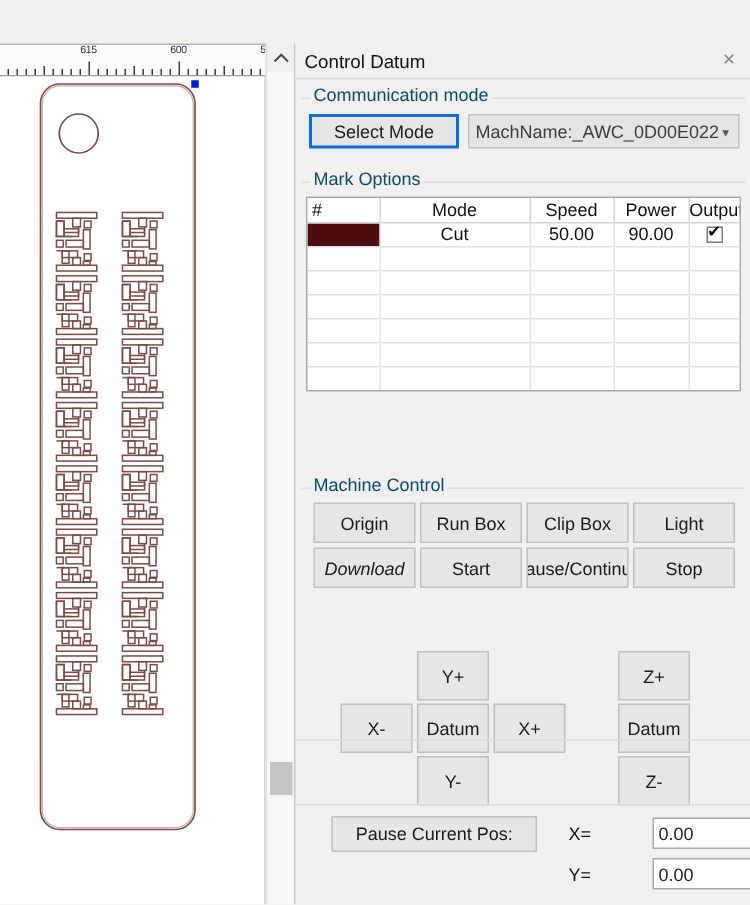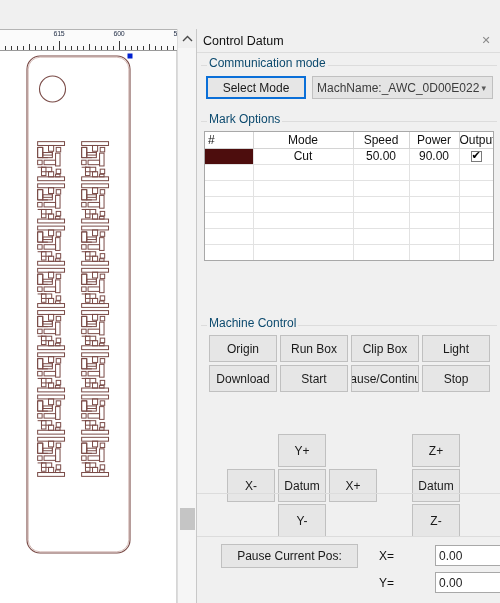--- a/index.html
+++ b/index.html
@@ -661,21 +661,21 @@
       <div class="group-line"></div>
       <div class="group-label">Machine Control</div>
 
       <div id="mc-row1" style="position: absolute; left: 0px; top: 0px; width: 296px; height: 0px;">
           <div class="btn" style="position: absolute; left: 8px; top: 18px; width: 68px; height: 27px;">Origin</div>
           <div class="btn" style="position: absolute; left: 79px; top: 18px; width: 68px; height: 27px;">Run Box</div>
           <div class="btn" style="position: absolute; left: 150px; top: 18px; width: 68px; height: 27px;">Clip Box</div>
           <div class="btn" style="position: absolute; left: 221px; top: 18px; width: 68px; height: 27px;">Light</div>
         </div>
       <div id="mc-row2" style="position: absolute; left: 0px; top: 0px; width: 296px; height: 0px;">
-          <div class="btn" style="position: absolute; left: 8px; top: 48px; width: 68px; height: 27px;">Download</div>
+          <div class="btn" style="position: absolute; left: 8px; top: 48px; width: 68px; height: 27px; font-style: italic;">Download</div>
           <div class="btn" style="position: absolute; left: 79px; top: 48px; width: 68px; height: 27px;">Start</div>
           <div class="btn" style="position: absolute; left: 150px; top: 48px; width: 68px; height: 27px;">Pause/Continue</div>
           <div class="btn" style="position: absolute; left: 221px; top: 48px; width: 68px; height: 27px;">Stop</div>
         </div>
 
       <div class="btn" style="position:absolute; left:77px; top:117px; width:48px; height:33px;">Y+</div>
       <div class="btn" style="position:absolute; left:26px; top:152px; width:48px; height:33px;">X-</div>
       <div class="btn" style="position:absolute; left:77px; top:152px; width:48px; height:33px;">Datum</div>
       <div class="btn" style="position:absolute; left:128px; top:152px; width:48px; height:33px;">X+</div>
       <div class="btn" style="position:absolute; left:77px; top:187px; width:48px; height:33px;">Y-</div>

